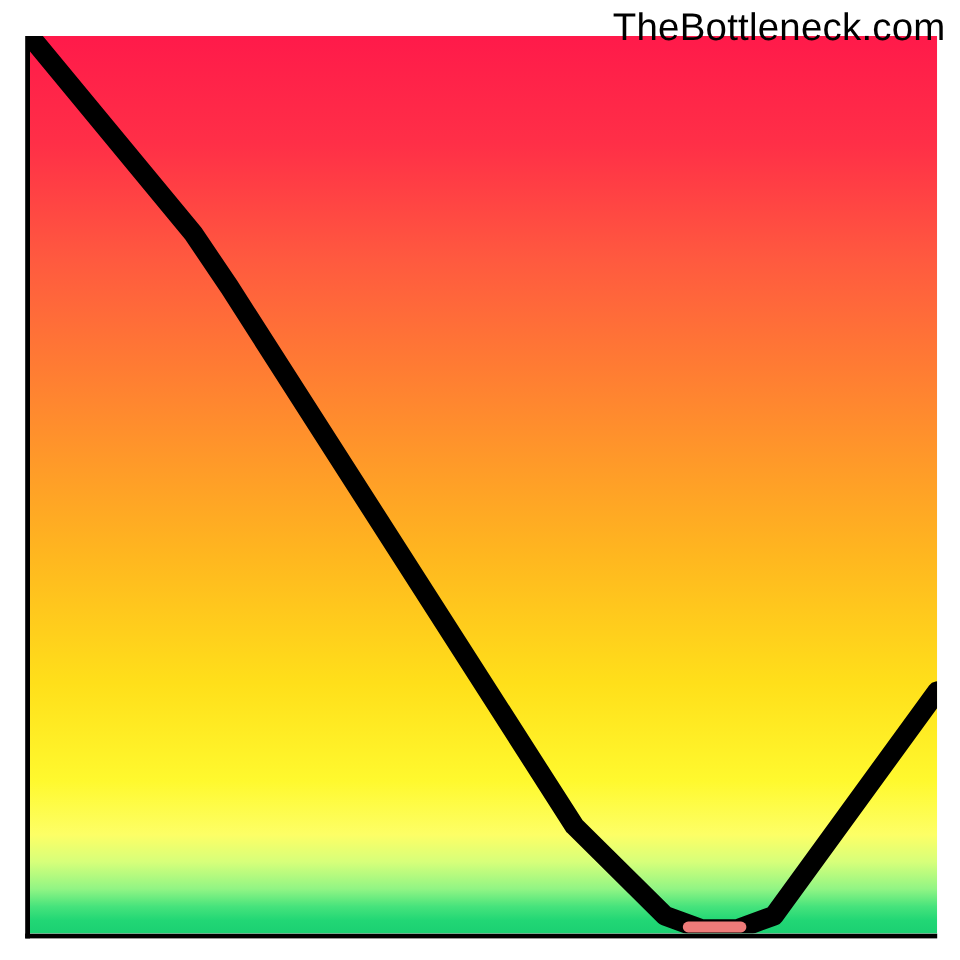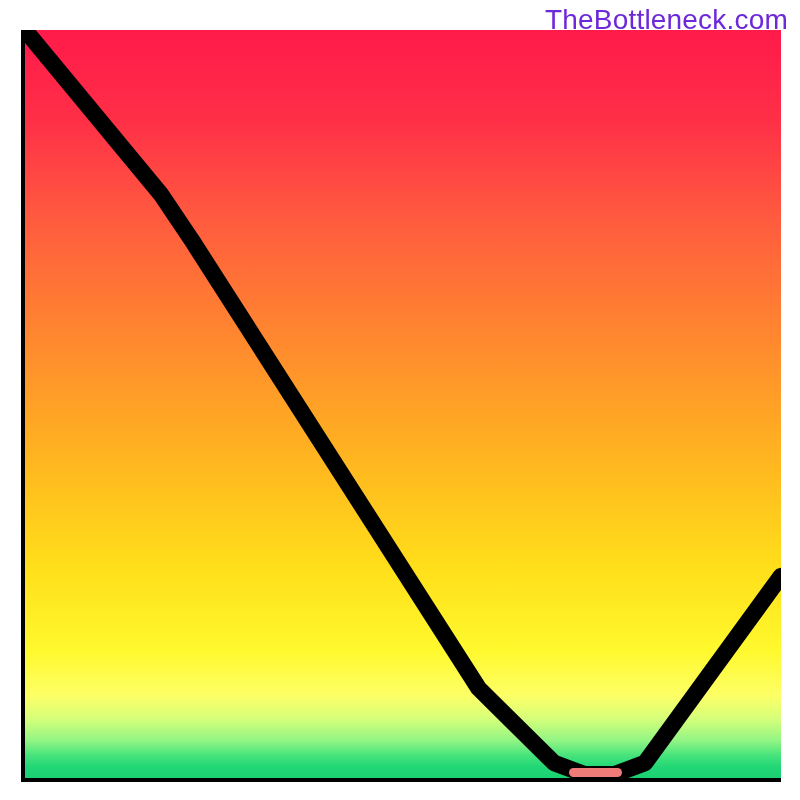--- a/index.html
+++ b/index.html
@@ -13,23 +13,23 @@
   }
   .chart-wrap {
     position: relative;
     width: 800px;
     height: 800px;
   }
   .watermark {
     position: absolute;
     top: 4px;
     right: 12px;
-    font-size: 28px;
+    font-size: 32px;
     font-weight: 500;
-    color: #6d28d9;
+    color: #000000;
     letter-spacing: 0.2px;
     z-index: 10;
     text-align: center;
   }
   .plot-area {
     position: absolute;
     left: 21px;
     top: 30px;
     width: 760px;
     height: 752px;

